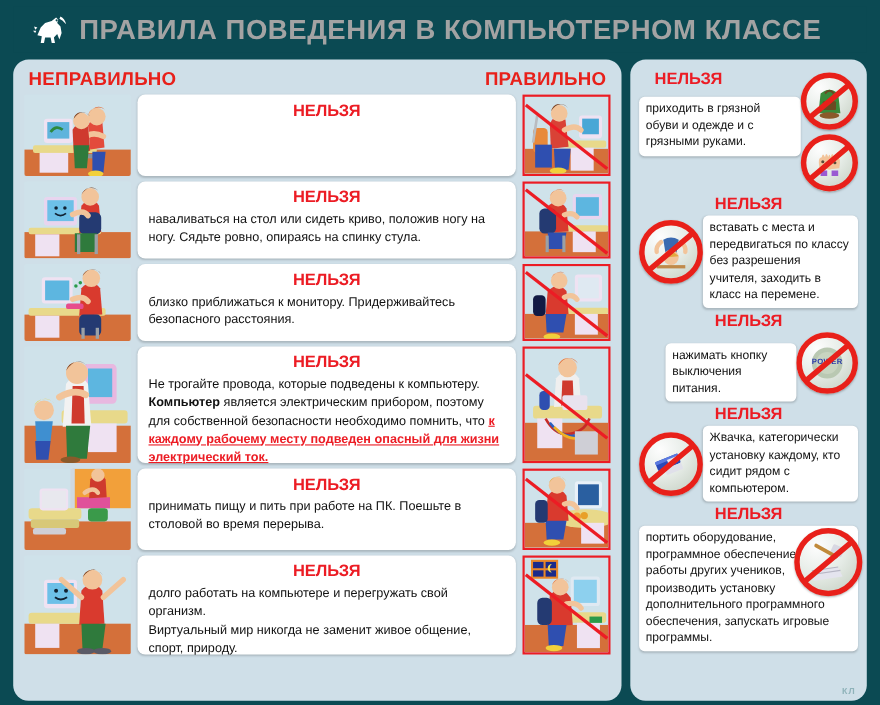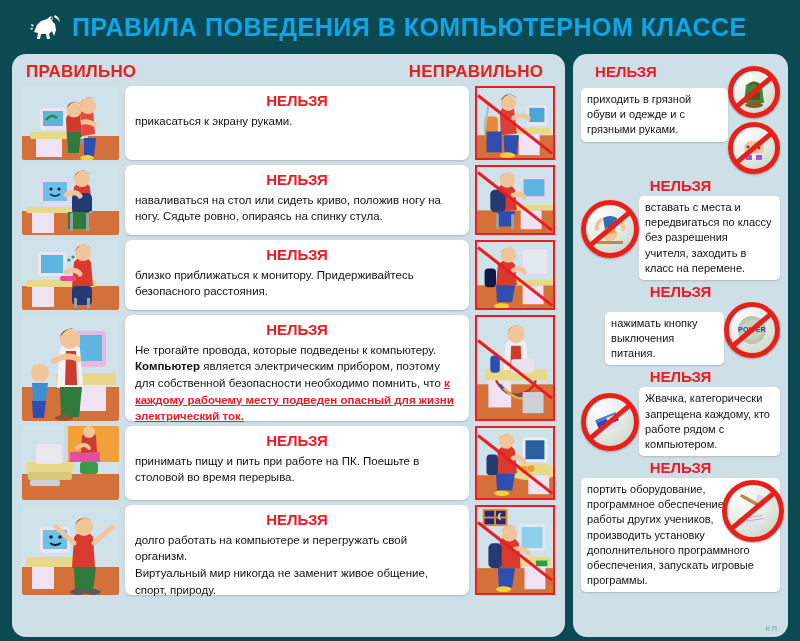--- a/index.html
+++ b/index.html
@@ -12,21 +12,21 @@
   .poster{position:relative;width:800px;height:641px;background:#0b4a53;box-sizing:border-box;padding:6px;}
 
   
   .header{
     position:relative;height:42px;margin:0 6px 6px 6px;
     background:#0b4a53;display:flex;align-items:center;
   }
   .emblem{width:40px;height:34px;display:flex;align-items:center;justify-content:center;margin-left:16px;margin-right:10px;}
   .emblem svg{display:block;}
   .header-title{
-    flex:1;text-align:center;color:#0ea5e9;font-weight:bold;
+    flex:1;text-align:center;color:#a3a3a3;font-weight:bold;
     font-size:25px;letter-spacing:.5px;padding-right:50px;
     font-family:"Liberation Sans","DejaVu Sans",sans-serif;
     white-space:nowrap;
   }
 
   
   .body-row{display:flex;gap:8px;height:583px;padding:0 6px;box-sizing:border-box;}
 
   .panel{
     background:#cfdfe8;border-radius:14px;box-sizing:border-box;
@@ -110,22 +110,22 @@
       </svg>
     </div>
     <div class="header-title">ПРАВИЛА ПОВЕДЕНИЯ В КОМПЬЮТЕРНОМ КЛАССЕ</div>
   </div>
 
   <div class="body-row">
 
     <div class="panel panel-left">
 
       <div class="col-heads">
+        <div class="col-head right">НЕПРАВИЛЬНО</div>
         <div class="col-head">ПРАВИЛЬНО</div>
-        <div class="col-head right">НЕПРАВИЛЬНО</div>
       </div>
 
       <div class="rules">
 
         <div class="rule-row" style="height:74px;">
           <div class="thumb-good">
             <svg class="scene" viewBox="0 0 97 74" preserveAspectRatio="none">
               <rect width="97" height="74" fill="#cfe2ea"></rect>
               <rect y="50" width="97" height="24" fill="#d4703a"></rect>
               <rect x="8" y="46" width="58" height="7" rx="2" fill="#e8d98a"></rect>
@@ -141,21 +141,20 @@
               <path d="M62 52 l12 0 -2 19 -10 0z" fill="#2f4fb0"></path>
               <ellipse cx="65" cy="72" rx="7" ry="3" fill="#f2d03a"></ellipse>
               <path d="M44 32 q7 -11 14 -3 l2 22 -15 2z" fill="#cf3a2e"></path>
               <circle cx="52" cy="24" r="7.5" fill="#f2c49a"></circle>
               <path d="M45 22 q7 -11 15 -2 q-4 -5 -9 -4 q-5 1 -6 6z" fill="#7a4020"></path>
               <path d="M45 46 l14 0 -2 21 -11 0z" fill="#2f7a3c"></path>
             </svg>
           </div>
           <div class="card">
             <div class="nelzya">НЕЛЬЗЯ</div>
-            <div class="rule-text">прикасаться к экрану руками.</div>
           </div>
           <div class="thumb-bad">
             <svg class="scene" viewBox="0 0 80 74" preserveAspectRatio="none">
               <rect width="80" height="74" fill="#cfe2ea"></rect>
               <rect y="50" width="80" height="24" fill="#d4703a"></rect>
               <rect x="38" y="42" width="40" height="7" rx="2" fill="#e8d98a"></rect>
               <rect x="44" y="49" width="22" height="22" fill="#efe2f2"></rect>
               <rect x="52" y="18" width="22" height="22" rx="3" fill="#efe2f2"></rect>
               <rect x="55" y="21" width="16" height="15" fill="#49a7d6"></rect>
               <path d="M24 26 q7 -14 15 -4 l3 26 -17 2z" fill="#d94236"></path>
@@ -489,21 +488,21 @@
               <g transform="rotate(-22 19 19)">
                 <rect x="6" y="12" width="22" height="9" rx="1.5" fill="#2a4ab8"></rect>
                 <rect x="6" y="12" width="22" height="3" fill="#5a7ae0"></rect>
                 <rect x="17" y="14" width="9" height="5" fill="#e8e8f2"></rect>
                 <rect x="12" y="21" width="16" height="6" rx="1" fill="#e0e0ea"></rect>
               </g>
             </svg>
             <div class="ring"></div>
               <div class="bar"></div>
           </div>
-          <div class="rcard">Жвачка, категорически запрещена каждому, кто работе рядом с компьютером.</div>
+          <div class="rcard">Жвачка, категорически установку каждому, кто сидит рядом с компьютером.</div>
         </div>
       </div>
 
       <div class="rblock">
         <div class="rnelzya">НЕЛЬЗЯ</div>
         <div style="position:relative;">
           <div class="rcard wide" style="padding-right:8px;">портить оборудование, программное обеспечение и работы других учеников, производить установку дополнительного программного обеспечения, запускать игровые программы.</div>
           <div class="ban" style="width:62px;height:62px;position:absolute;right:-4px;top:2px;">
             <svg width="42" height="42" viewBox="0 0 42 42" aria-hidden="true">
               <path d="M4 30 l26 -4 4 8 -26 4z" fill="#e4e4ee"></path>

